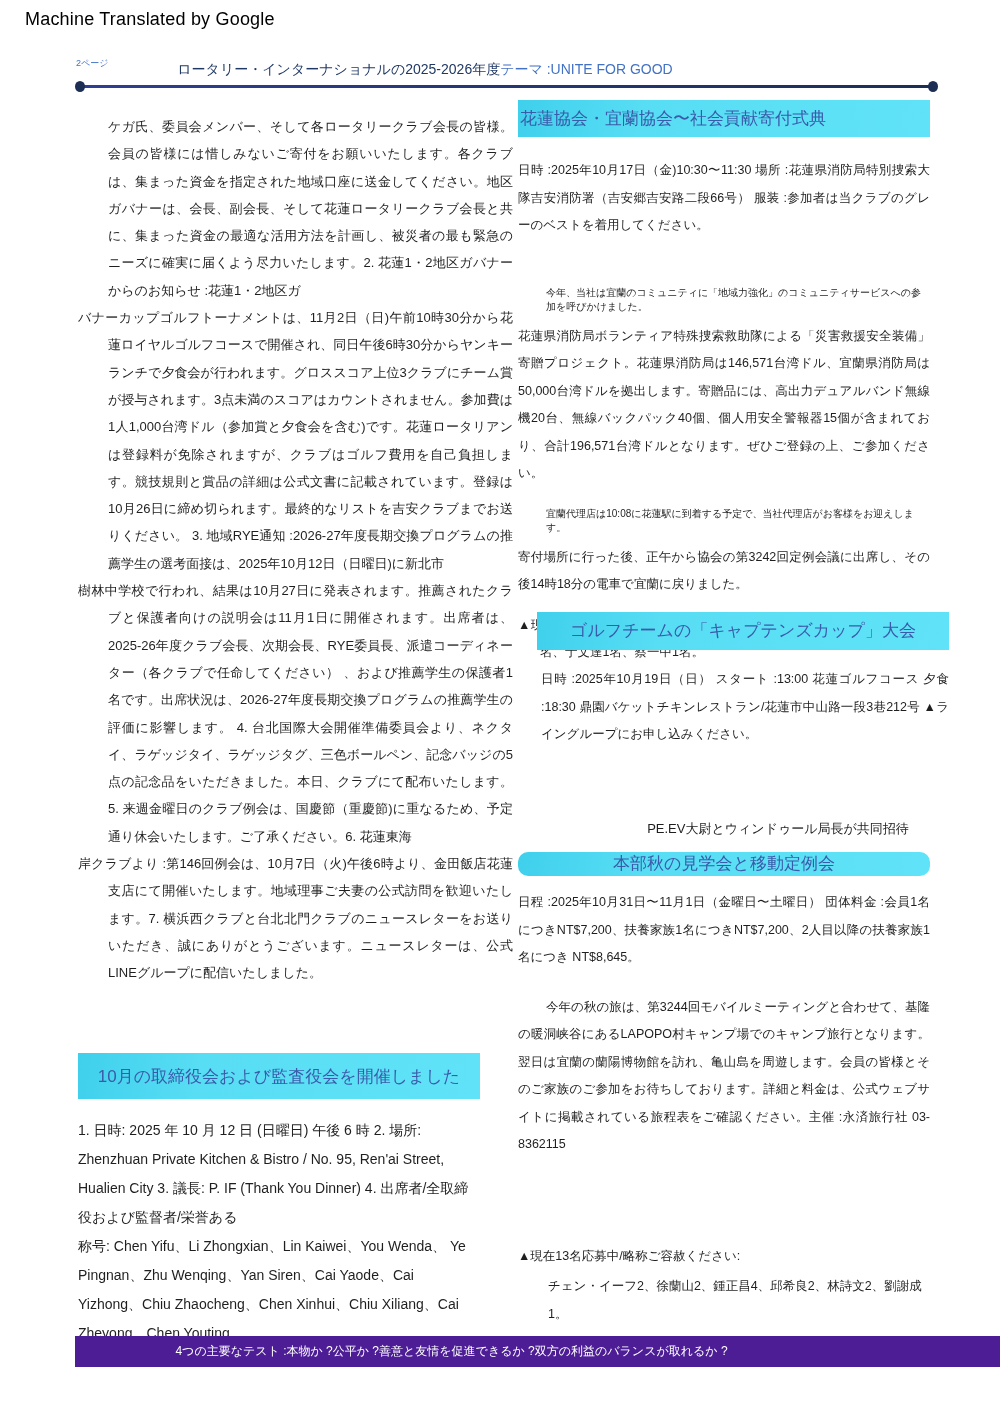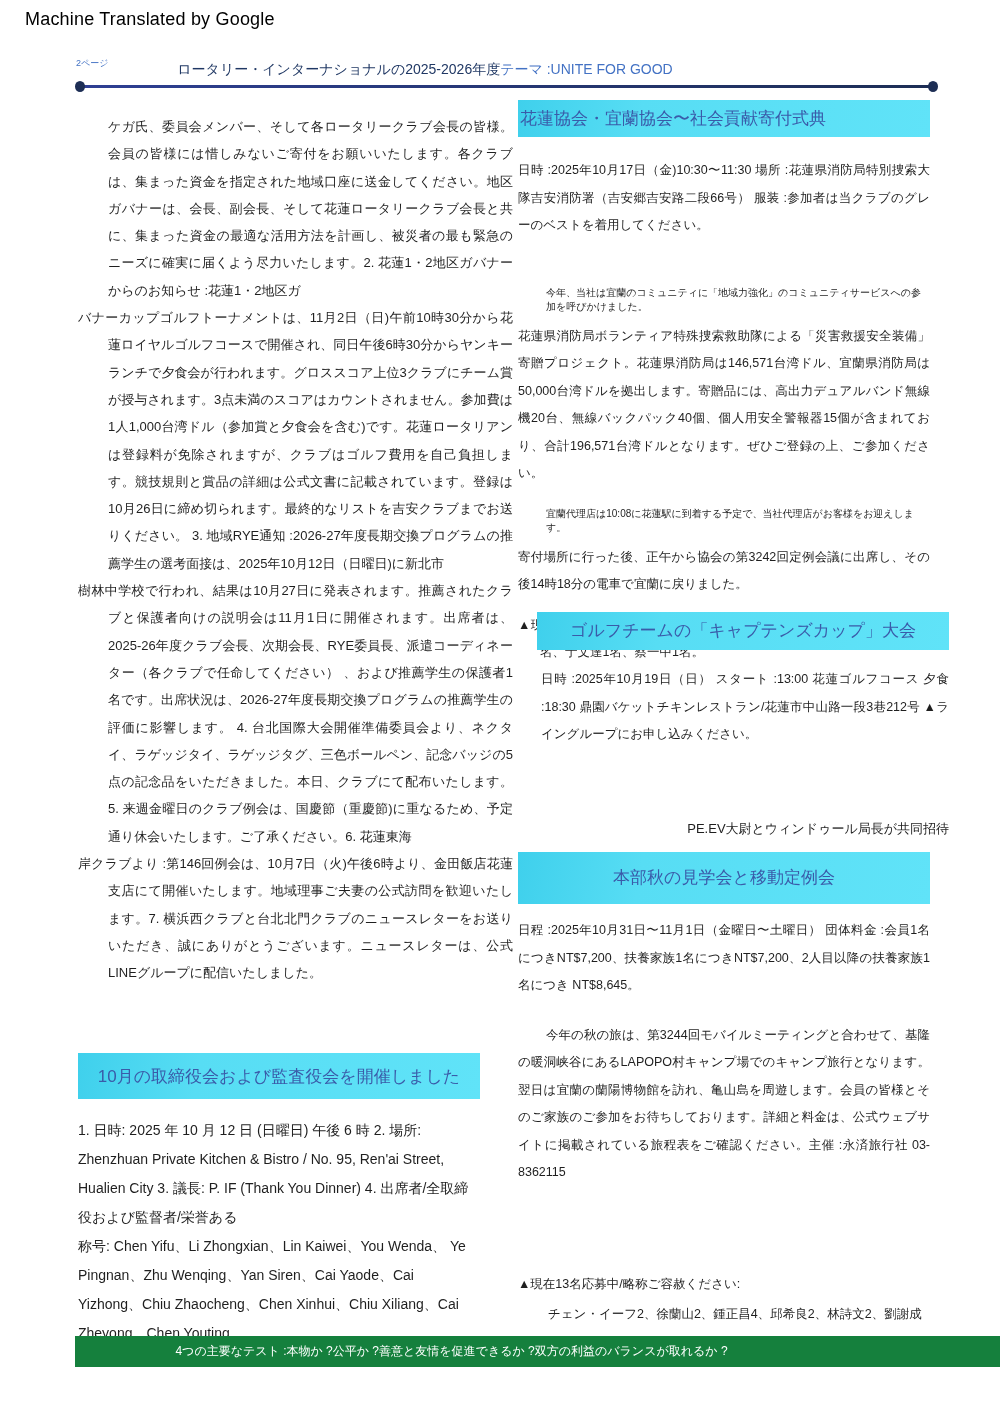--- a/index.html
+++ b/index.html
@@ -52,44 +52,44 @@
   .board p { font-size:14px; line-height:29px; text-align:left; }
   .board .b1 { margin-top:17px; }
 
   
   .sec { position:absolute; left:518px; width:412px; font-size:12.5px; line-height:27.5px; text-align:justify; }
   .sec-donation { top:100px; }
   .sec-golf { top:612px;margin-left:19px; }
   .sec-autumn { top:852px; }
   .sec-donation .cyan-box { height:37px; }
   .sec-golf .cyan-box { height:38px; }
-  .sec-autumn .cyan-box { height:52px; }
+  .sec-autumn .cyan-box { height:24px;border-radius:10px; }
 
   .small { font-size:10px; line-height:14px; padding-left:28px; text-align:left; color:#252525; }
 
   .sec-donation .p1 { margin-top:20px; }
   .sec-donation .small1 { margin-top:46px; }
   .sec-donation .p2 { margin-top:9px; }
   .sec-donation .small2 { margin-top:19px; }
   .sec-donation .p3 { margin-top:9px; }
   .sec-donation .p4 { margin-top:13px; }
 
   .sec-golf .p1 { margin-top:16px; padding-left:4px; }
-  .sec-golf .note { margin-top:66px; padding-left:70px; font-size:13px; text-align:right; }
+  .sec-golf .note { margin-top:66px; padding-left:70px; font-size:13px; text-align:center; }
 
   .sec-autumn .p1 { margin-top:13px; }
   .sec-autumn .p2 { margin-top:22px; }
   .fl-indent { text-indent:28px; }
   .sec-autumn .p3 { margin-top:84px; text-align:left; }
   .sec-autumn .p4 { margin-top:3px; padding-left:30px; text-align:left; }
 
   
   .footer-bar {
     position:absolute; top:1336px; left:75px; width:925px; height:31px;
-    background:#15803d; color:#ffffff; font-size:12px;
+    background:#4c1d95; color:#ffffff; font-size:12px;
     display:flex; align-items:center; justify-content:center;
     box-sizing:border-box; padding-right:172px; white-space:nowrap;
   }
 </style>
 </head>
 <body>
 
 <div class="page">
 
   <div class="mt-google">Machine Translated by Google</div>

